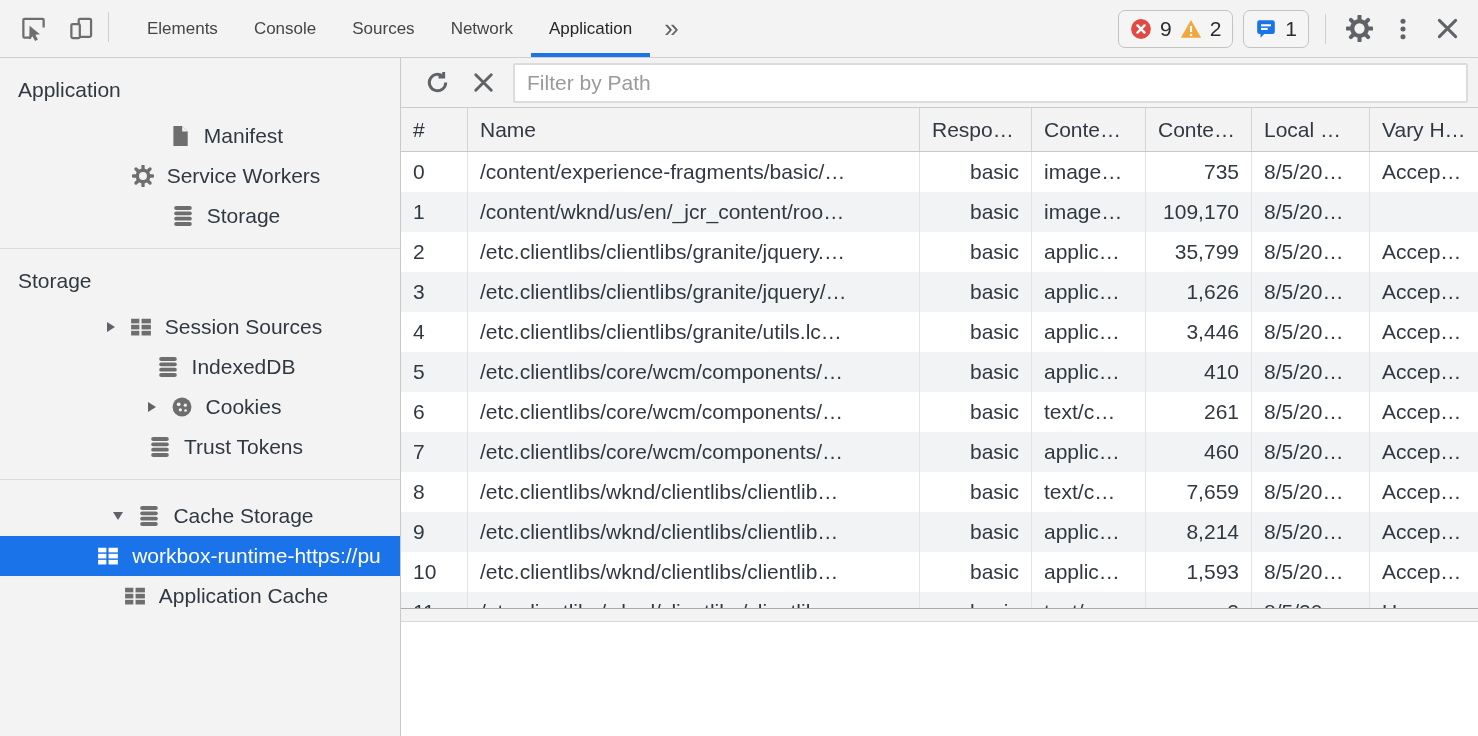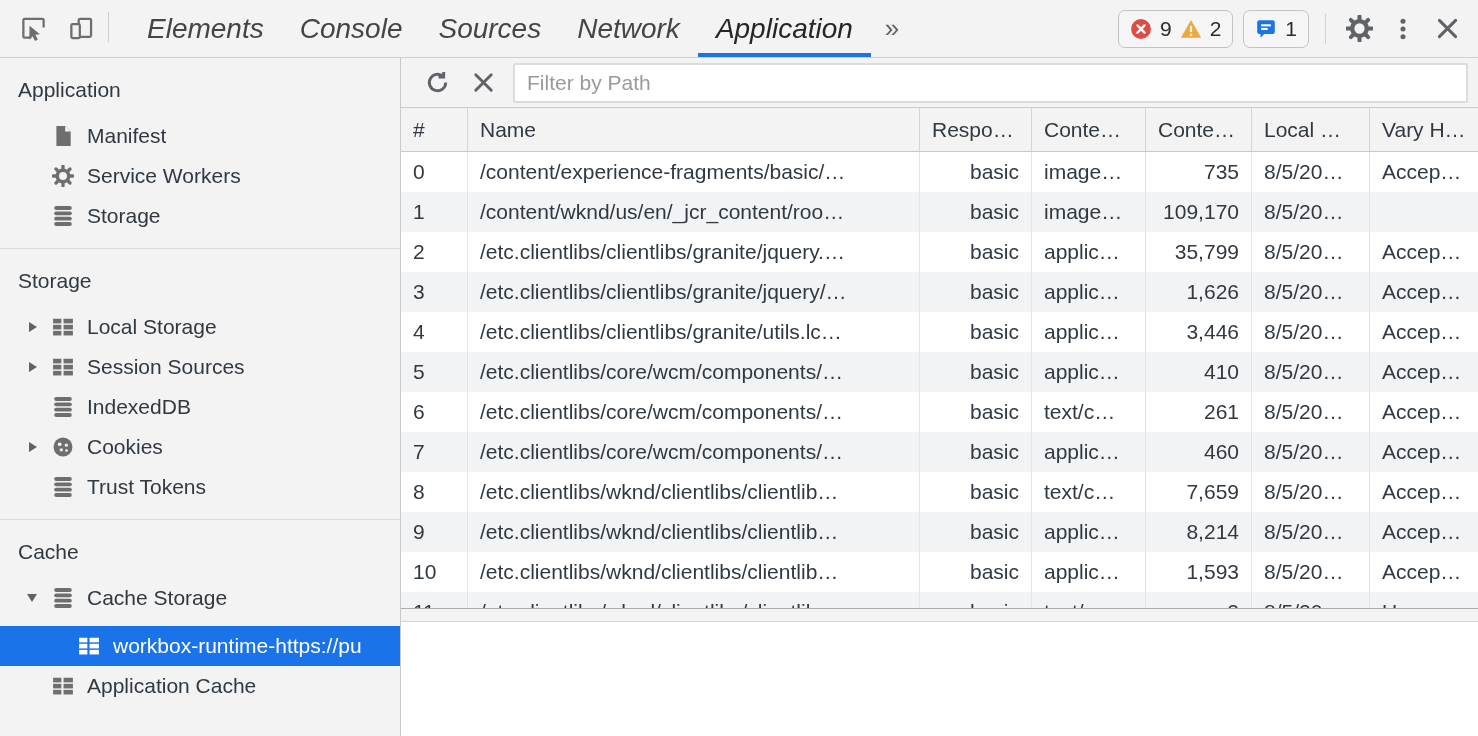--- a/index.html
+++ b/index.html
@@ -10,38 +10,38 @@
     -webkit-font-smoothing: antialiased;
   }
   .devtools { width: 1478px; height: 736px; display: flex; flex-direction: column; background: #f3f3f3; }
 
   
   .topbar { flex: 0 0 58px; height: 58px; display: flex; align-items: stretch; background: #f3f3f3; border-bottom: 1px solid #cfcfcf; }
   .left-icons { display: flex; align-items: center; padding-left: 16px; gap: 14px; }
   .icon-btn { display: flex; align-items: center; justify-content: center; width: 34px; height: 34px; cursor: pointer; }
   .v-sep { width: 1px; height: 30px; background: #d0d0d0; margin: 12px 10px 0 10px; }
   .tabs { display: flex; align-items: stretch; margin-left: 10px; }
-  .tab { display: flex; align-items: center; padding: 0 18px; font-size: 28px; color: #454545; position: relative; cursor: pointer; white-space: nowrap; font-style: italic; }
+  .tab { display: flex; align-items: center; padding: 0 18px; font-size: 17px; color: #454545; position: relative; cursor: pointer; white-space: nowrap; }
   .tab.active { color: #262626; }
   .tab.active::after { content: ""; position: absolute; left: 0; right: 0; bottom: 0; height: 4px; background: #1a73e8; }
   .tab-overflow { display: flex; align-items: center; padding: 0 14px; font-size: 26px; color: #5f6368; cursor: pointer; }
   .topbar-right { margin-left: auto; display: flex; align-items: center; padding-right: 14px; gap: 10px; }
   .badge-pill { display: flex; align-items: center; gap: 8px; border: 1px solid #c3c3c3; border-radius: 7px; padding: 4px 11px; height: 38px; cursor: pointer; background: #f5f5f5; }
   .badge-count { font-size: 21px; color: #2b2b2b; }
   .right-sep { width: 1px; height: 30px; background: #d0d0d0; margin: 0 6px; }
 
   
   .split { flex: 1; display: flex; min-height: 0; }
 
   
   .sidebar { flex: 0 0 401px; width: 401px; background: #f3f3f3; border-right: 1px solid #c9c9c9; overflow: hidden; font-size: 21px; }
   .section { padding-top: 16px; padding-bottom: 12px; }
   .section + .section { border-top: 1px solid #dadada; }
   .section-title { padding: 4px 18px 14px 18px; color: #303942; }
-  .tree-item { height: 40px; display: flex; align-items: center; padding-left: 24px; cursor: pointer; white-space: nowrap; color: #303942; }
+  .tree-item { height: 40px; display: flex; align-items: center; padding-left: 24px; cursor: pointer; white-space: nowrap; color: #303942; justify-content: center; }
   .tree-item.selected { background: #1a73e8; color: #fff; }
   .expander { width: 28px; flex: 0 0 28px; display: flex; align-items: center; }
   .expander.collapsed::before { content: ""; border-left: 8px solid #5f6368; border-top: 5px solid transparent; border-bottom: 5px solid transparent; margin-left: 5px; }
   .expander.expanded::before { content: ""; border-top: 8px solid #5f6368; border-left: 5px solid transparent; border-right: 5px solid transparent; margin-left: 3px; }
   .tree-icon { width: 22px; height: 22px; flex: 0 0 22px; margin-right: 13px; color: #6e6e6e; display: inline-flex; }
   .tree-item.selected .tree-icon { color: #fff; }
   .tree-icon svg { width: 22px; height: 22px; }
   .tree-label { overflow: hidden; }
 
   
@@ -216,34 +216,20 @@
             <span class="tree-icon">
               <svg viewBox="0 0 20 20" fill="currentColor">
                 <rect x="1" y="2.5" width="7.5" height="4.2"></rect>
                 <rect x="10.5" y="2.5" width="8.5" height="4.2"></rect>
                 <rect x="1" y="8" width="7.5" height="4.2"></rect>
                 <rect x="10.5" y="8" width="8.5" height="4.2"></rect>
                 <rect x="1" y="13.5" width="7.5" height="4.2"></rect>
                 <rect x="10.5" y="13.5" width="8.5" height="4.2"></rect>
               </svg>
             </span>
-            <span class="tree-label">Local Storage</span>
-          </div>
-          <div class="tree-item">
-            <span class="expander collapsed"></span>
-            <span class="tree-icon">
-              <svg viewBox="0 0 20 20" fill="currentColor">
-                <rect x="1" y="2.5" width="7.5" height="4.2"></rect>
-                <rect x="10.5" y="2.5" width="8.5" height="4.2"></rect>
-                <rect x="1" y="8" width="7.5" height="4.2"></rect>
-                <rect x="10.5" y="8" width="8.5" height="4.2"></rect>
-                <rect x="1" y="13.5" width="7.5" height="4.2"></rect>
-                <rect x="10.5" y="13.5" width="8.5" height="4.2"></rect>
-              </svg>
-            </span>
             <span class="tree-label">Session Sources</span>
           </div>
           <div class="tree-item">
             <span class="expander"></span>
             <span class="tree-icon">
               <svg viewBox="0 0 20 20" fill="currentColor">
                 <rect x="2" y="1" width="16" height="3.6" rx="1.8"></rect>
                 <rect x="2" y="5.8" width="16" height="3.6" rx="1.8"></rect>
                 <rect x="2" y="10.6" width="16" height="3.6" rx="1.8"></rect>
                 <rect x="2" y="15.4" width="16" height="3.6" rx="1.8"></rect>
@@ -271,34 +257,33 @@
                 <rect x="2" y="1" width="16" height="3.6" rx="1.8"></rect>
                 <rect x="2" y="5.8" width="16" height="3.6" rx="1.8"></rect>
                 <rect x="2" y="10.6" width="16" height="3.6" rx="1.8"></rect>
                 <rect x="2" y="15.4" width="16" height="3.6" rx="1.8"></rect>
               </svg>
             </span>
             <span class="tree-label">Trust Tokens</span>
           </div>
         </div>
         <div class="section">
-          <div class="section-title">Cache</div>
           <div class="tree-item">
             <span class="expander expanded"></span>
             <span class="tree-icon">
               <svg viewBox="0 0 20 20" fill="currentColor">
                 <rect x="2" y="1" width="16" height="3.6" rx="1.8"></rect>
                 <rect x="2" y="5.8" width="16" height="3.6" rx="1.8"></rect>
                 <rect x="2" y="10.6" width="16" height="3.6" rx="1.8"></rect>
                 <rect x="2" y="15.4" width="16" height="3.6" rx="1.8"></rect>
               </svg>
             </span>
             <span class="tree-label">Cache Storage</span>
           </div>
-          <div class="tree-item selected" style="padding-left: 50px; margin-top: 8px;">
+          <div class="tree-item selected" style="padding-left: 50px;">
             <span class="expander"></span>
             <span class="tree-icon">
               <svg viewBox="0 0 20 20" fill="currentColor">
                 <rect x="1" y="2.5" width="7.5" height="4.2"></rect>
                 <rect x="10.5" y="2.5" width="8.5" height="4.2"></rect>
                 <rect x="1" y="8" width="7.5" height="4.2"></rect>
                 <rect x="10.5" y="8" width="8.5" height="4.2"></rect>
                 <rect x="1" y="13.5" width="7.5" height="4.2"></rect>
                 <rect x="10.5" y="13.5" width="8.5" height="4.2"></rect>
               </svg>

